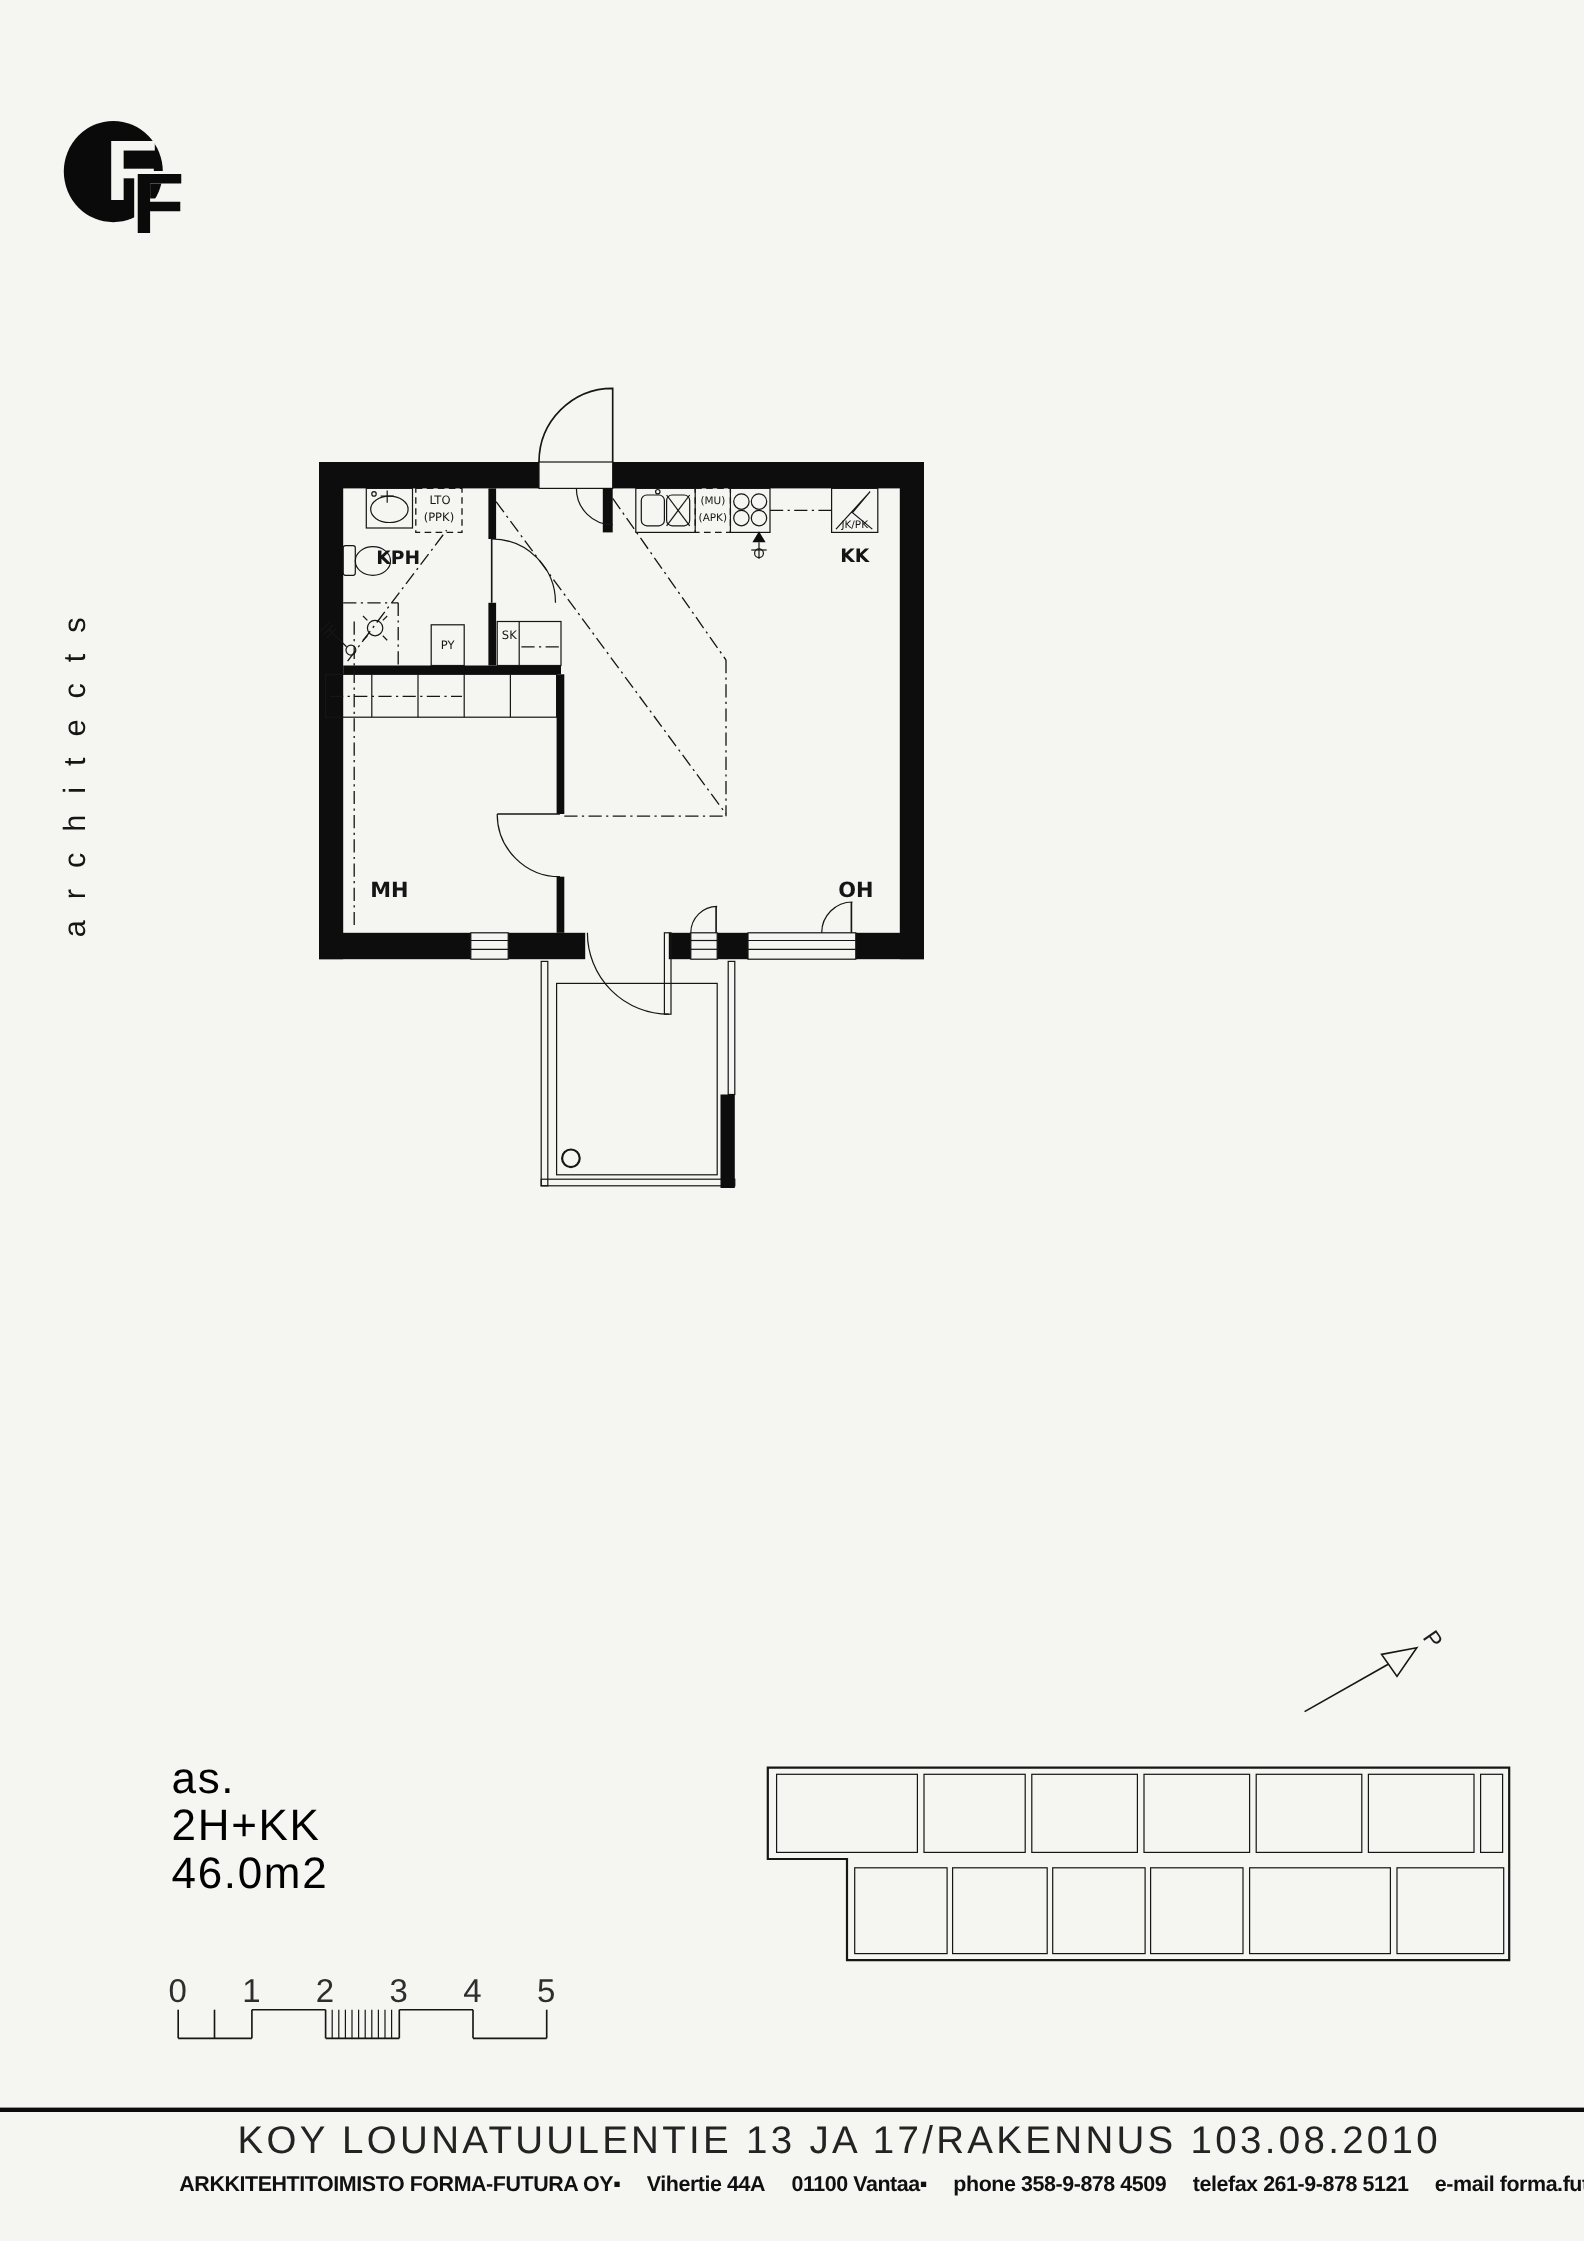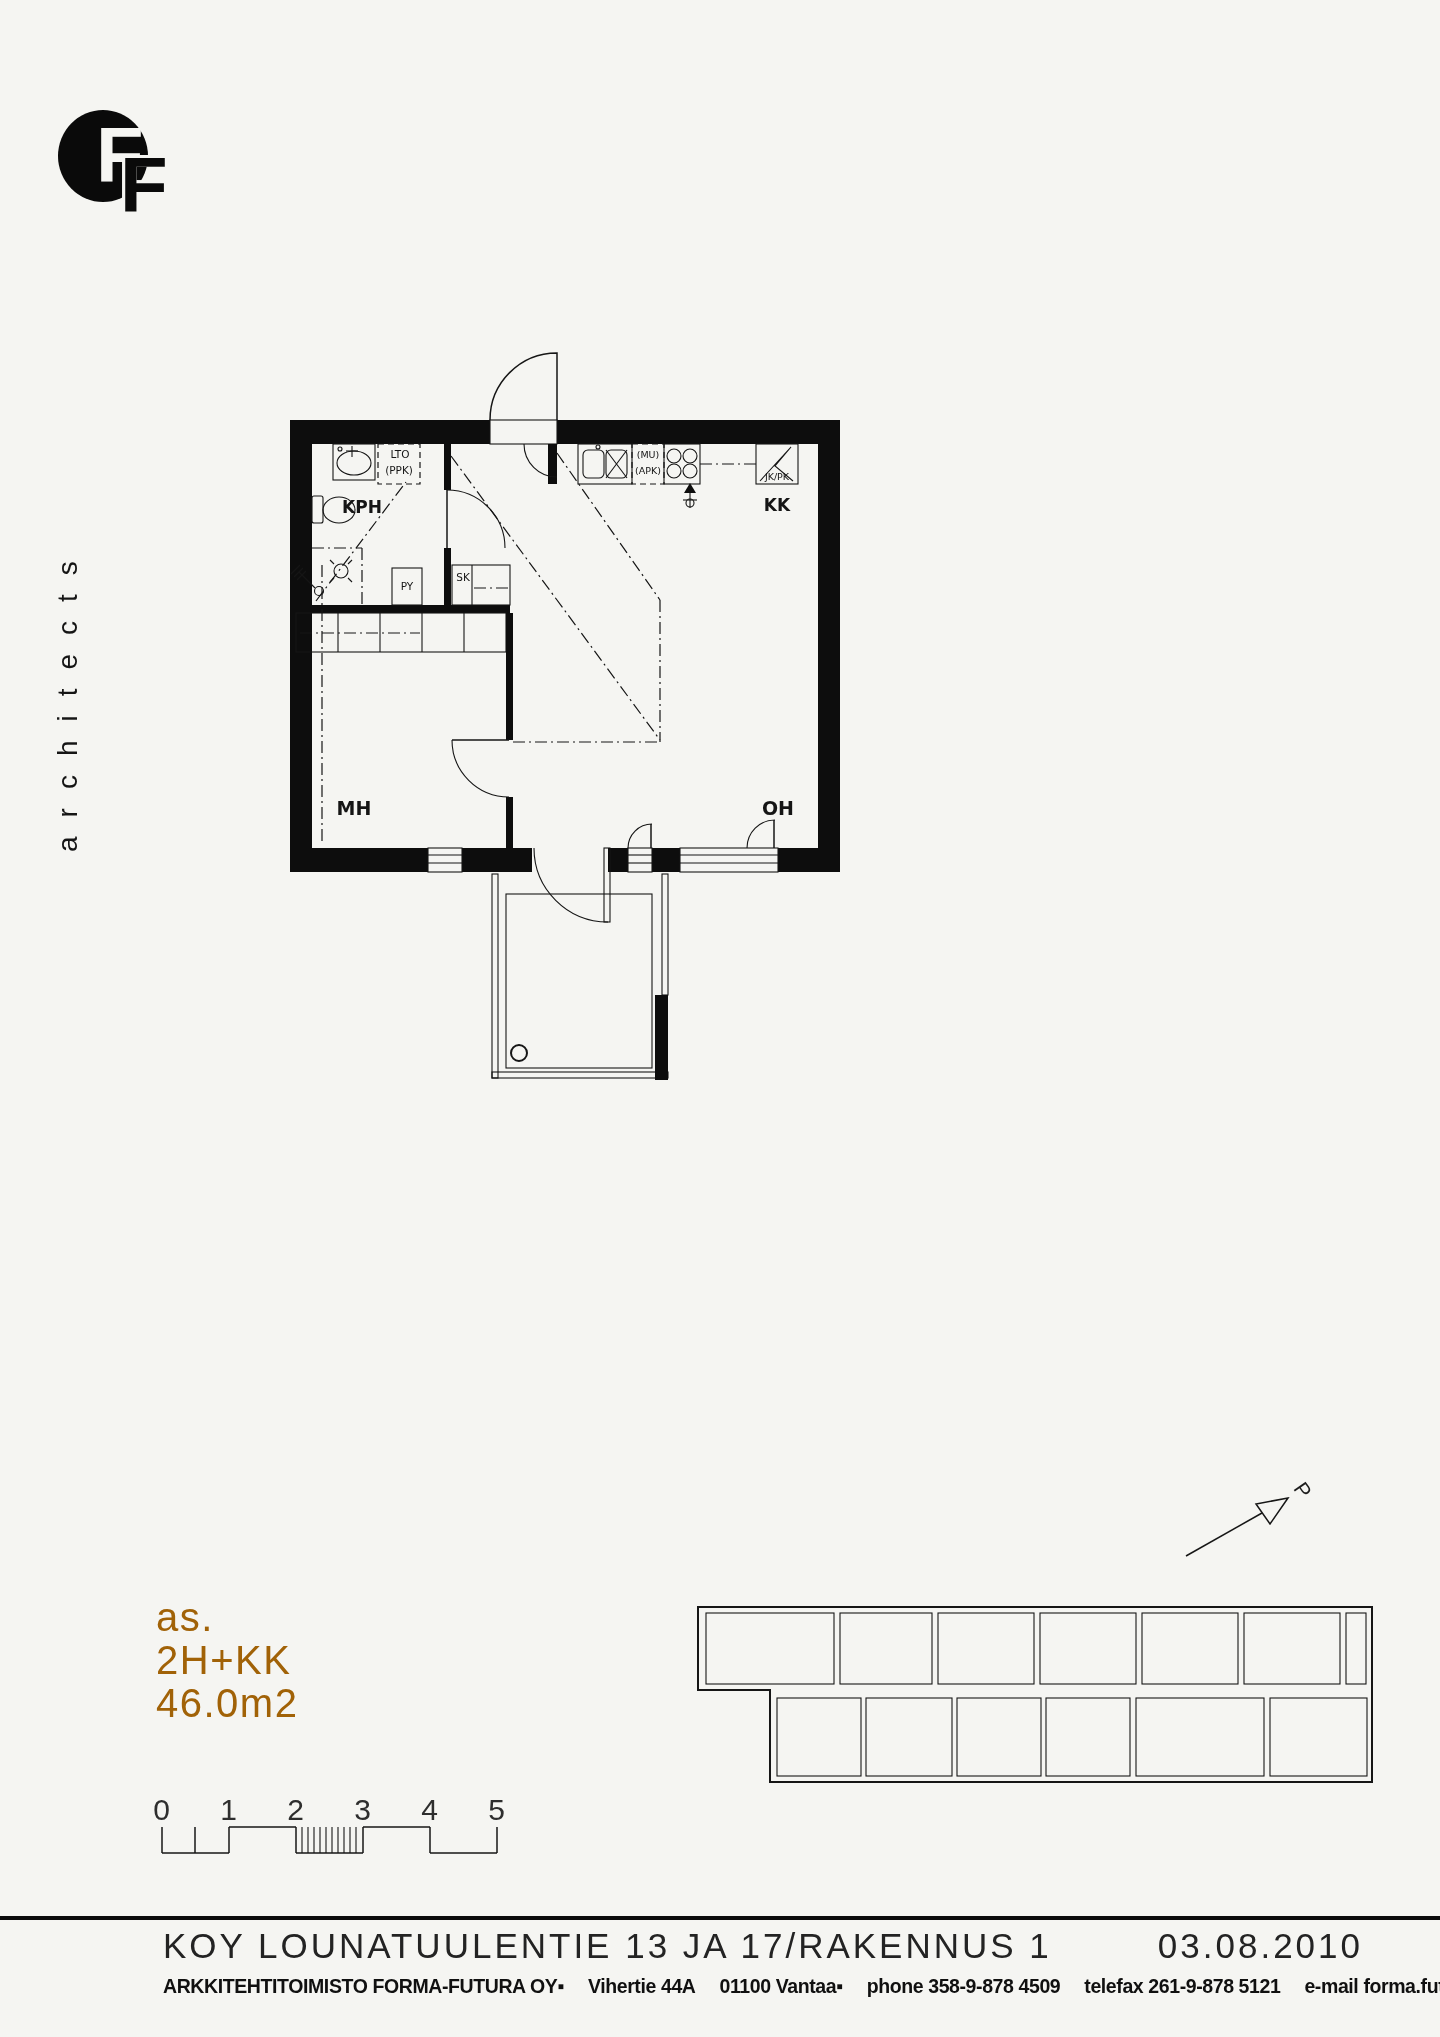--- a/index.html
+++ b/index.html
@@ -15,26 +15,26 @@
   .logo-f1{position:absolute;left:38px;top:8px;font-size:78px;font-weight:700;color:#f5f5f2;line-height:1;}
   .logo-f2{position:absolute;left:62px;top:38px;font-size:78px;font-weight:700;color:#0a0a0a;line-height:1;
            text-shadow:-3px -3px 0 #f5f5f2, -3px 0 0 #f5f5f2, 0 -3px 0 #f5f5f2;}
   
   .architects{
     position:absolute;left:52px;top:852px;width:560px;
     transform:rotate(-90deg);transform-origin:0 0;
     font-size:28px;font-weight:500;letter-spacing:19px;color:#151515;
   }
   
-  .apt-block{position:absolute;left:156px;top:1596px;font-size:40px;line-height:43px;letter-spacing:1.5px;color:#a16207;font-weight:400;}
+  .apt-block{position:absolute;left:156px;top:1596px;font-size:40px;line-height:43px;letter-spacing:1.5px;color:#000000;font-weight:400;}
   
   .footer-rule{position:absolute;left:0;top:1916px;width:1440px;height:4px;background:#0c0c0c;}
   .footer-line1{
     position:absolute;left:163px;top:1926px;width:1200px;
-    display:flex;justify-content:space-between;align-items:baseline;
+    display:flex;justify-content:center;align-items:baseline;
     font-size:35px;letter-spacing:3px;color:#232323;font-weight:400;white-space:nowrap;
   }
   .footer-line2{
     position:absolute;left:163px;top:1975px;width:1260px;
     font-size:19.5px;font-weight:700;letter-spacing:-0.4px;color:#101010;white-space:nowrap;
   }
   .footer-line2 span{margin-right:24px;}
   
   svg.sheet{position:absolute;left:0;top:0;}
   .ink{stroke:#161616;fill:none;stroke-width:1.5;}

